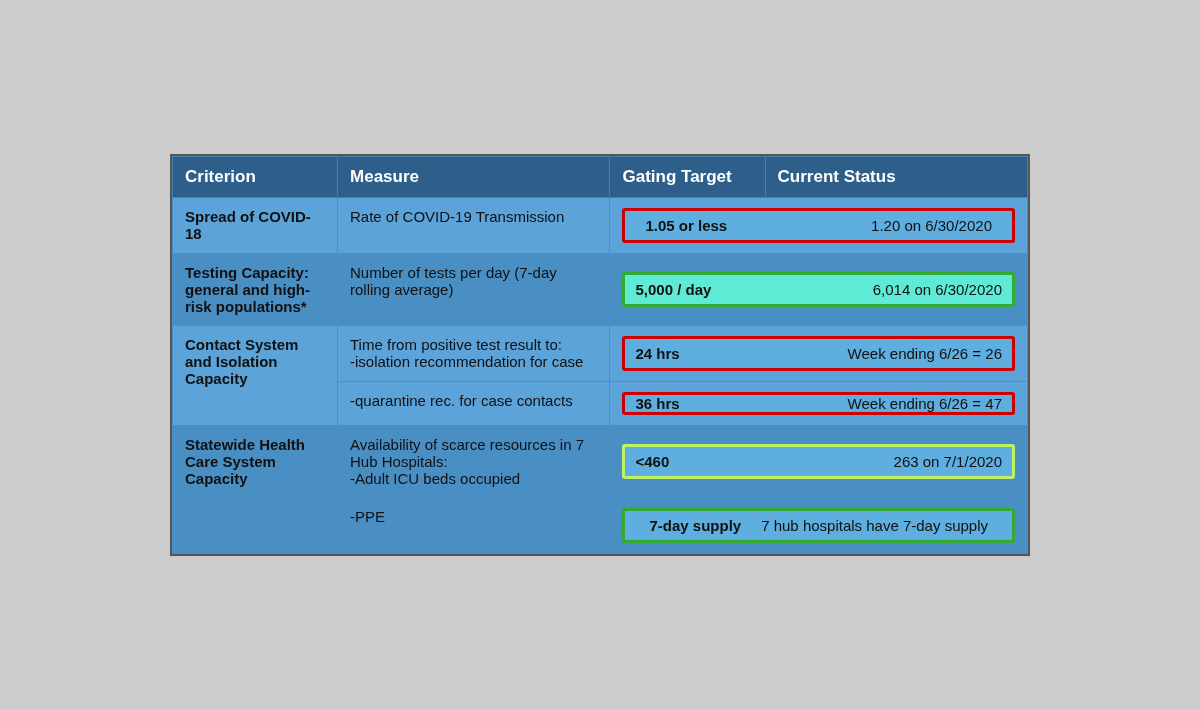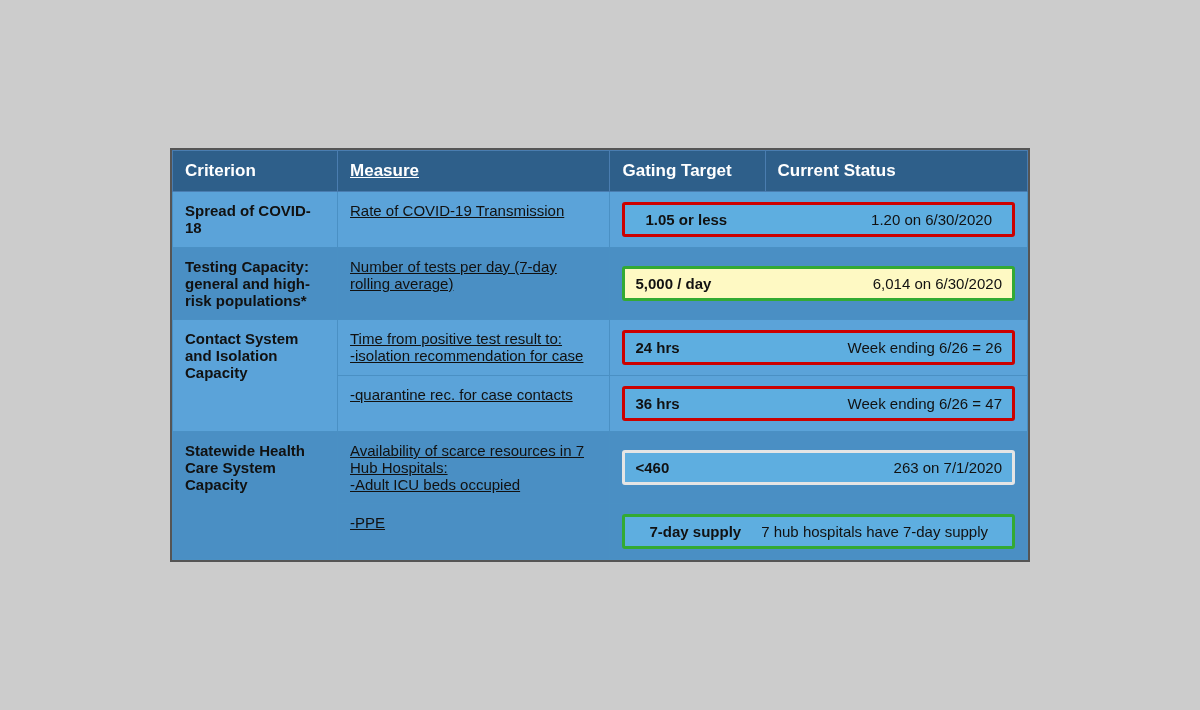--- a/index.html
+++ b/index.html
@@ -53,21 +53,20 @@
 
     .criterion-col {
       width: 175px;
       font-weight: bold;
       color: #111;
     }
 
     .measure-col {
       width: 300px;
       color: #111;
-      text-decoration: underline;
     }
 
     .gating-col {
       width: 130px;
     }
 
     .status-col {
       width: 220px;
     }
   </style>
@@ -92,50 +91,50 @@
           <div style="border:3px solid #cc0000; background:#5eaee0; border-radius:3px; padding:6px 20px; display:flex; justify-content:space-between; align-items:center; gap:20px;">
             <span style="white-space:nowrap; font-weight:bold;">1.05 or less</span>
             <span style="white-space:nowrap;">1.20 on 6/30/2020</span>
           </div>
         </td>
       </tr>
         <tr class="row-dark">
         <td class="criterion-col">Testing Capacity: general and high-risk populations*</td>
         <td class="measure-col">Number of tests per day (7-day rolling average)</td>
         <td colspan="2" style="vertical-align:middle;">
-          <div style="border:3px solid #33aa33; background:#fef9c3; border-radius:3px; padding:6px 10px; display:flex; justify-content:space-between; align-items:center; gap:20px;">
+          <div style="border:3px solid #33aa33; background:#5eead4; border-radius:3px; padding:6px 10px; display:flex; justify-content:space-between; align-items:center; gap:20px;">
             <span style="white-space:nowrap; font-weight:bold;">5,000 / day</span>
             <span style="white-space:nowrap;">6,014 on 6/30/2020</span>
           </div>
         </td>
       </tr>
         <tr class="row-light">
         <td class="criterion-col" rowspan="2" style="vertical-align:top;">Contact System and Isolation Capacity</td>
         <td class="measure-col">Time from positive test result to:<br>-isolation recommendation for case</td>
         <td colspan="2" style="vertical-align:middle;">
           <div style="border:3px solid #cc0000; background:#5eaee0; border-radius:3px; padding:6px 10px; display:flex; justify-content:space-between; align-items:center; gap:20px;">
             <span style="white-space:nowrap; font-weight:bold;text-align:right;">24 hrs</span>
             <span style="white-space:nowrap;">Week ending 6/26 = 26</span>
           </div>
         </td>
       </tr>
         <tr class="row-light">
         <td class="measure-col">-quarantine rec. for case contacts</td>
         <td colspan="2" style="vertical-align:middle;">
-          <div style="border:3px solid #cc0000; background:#5eaee0; border-radius:3px; padding:6px 10px; display:flex; justify-content:space-between; align-items:center; gap:20px;">
+          <div style="border:3px solid #cc0000; background:#5eaee0; border-radius:3px; padding:0 10px; display:flex; justify-content:space-between; align-items:center; gap:20px;">
             <span style="white-space:nowrap; font-weight:bold;">36 hrs</span>
             <span style="white-space:nowrap;">Week ending 6/26 = 47</span>
           </div>
         </td>
       </tr>
         <tr class="row-dark">
         <td class="criterion-col" rowspan="2" style="vertical-align:top;">Statewide Health Care System Capacity</td>
         <td class="measure-col">Availability of scarce resources in 7 Hub Hospitals:<br>-Adult ICU beds occupied</td>
         <td colspan="2" style="vertical-align:middle;">
-          <div style="border:3px solid #e5e5e5; background:#5eaee0; border-radius:3px; padding:6px 10px; display:flex; justify-content:space-between; align-items:center; gap:20px;">
+          <div style="border:3px solid #bef264; background:#5eaee0; border-radius:3px; padding:6px 10px; display:flex; justify-content:space-between; align-items:center; gap:20px;">
             <span style="white-space:nowrap; font-weight:bold;">&lt;460</span>
             <span style="white-space:nowrap;">263 on 7/1/2020</span>
           </div>
         </td>
       </tr>
         <tr class="row-dark">
         <td class="measure-col">-PPE</td>
         <td colspan="2" style="vertical-align:middle;">
           <div style="border:3px solid #33aa33; background:#5eaee0; border-radius:3px; padding:6px 24px; display:flex; justify-content:space-between; align-items:center; gap:20px;">
             <span style="white-space:nowrap; font-weight:bold;">7-day supply</span>

